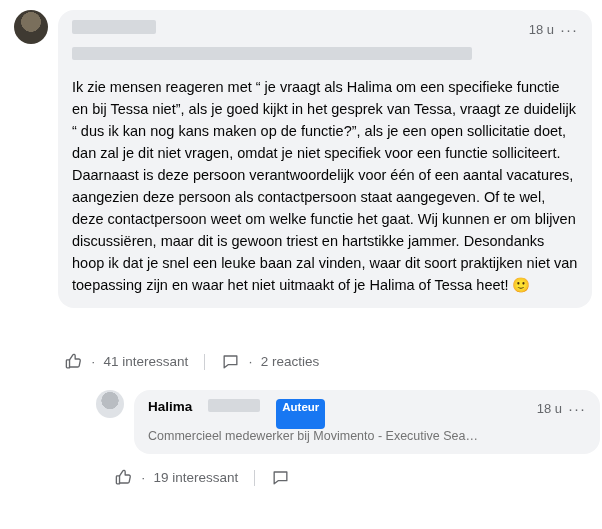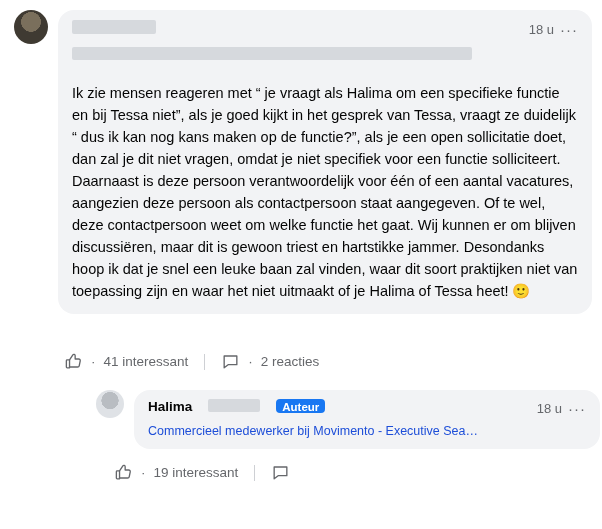--- a/index.html
+++ b/index.html
@@ -83,21 +83,21 @@
     color: #65676b;
     font-size: 15px;
     letter-spacing: 1px;
     line-height: 12px;
   }
 
   .body-text {
     font-size: 14.5px;
     line-height: 22px;
     color: #050505;
-    margin-top: 18px;
+    margin-top: 12px;
     white-space: pre-wrap;
   }
 
   
   .actions {
     display: flex;
     align-items: center;
     gap: 8px;
     color: #65676b;
     font-size: 13.5px;
@@ -140,27 +140,27 @@
     font-size: 13.5px;
     font-weight: bold;
     color: #050505;
   }
   .badge {
     background: #1877f2;
     color: #ffffff;
     font-size: 11.5px;
     font-weight: bold;
     border-radius: 4px;
-    padding: 2px 6px 0 6px;
+    padding: 2px 6px 16px 6px;
     line-height: 12px;
   }
   .subtitle {
     font-size: 12.5px;
-    color: #1d4ed8;
-    margin-top: 10px;
+    color: #737373;
+    margin-top: 0;
     white-space: nowrap;
     overflow: hidden;
     text-overflow: ellipsis;
     max-width: 330px;
   }
   .reply-text {
     font-size: 14.5px;
     line-height: 22px;
     color: #050505;
     margin-top: 9px;

